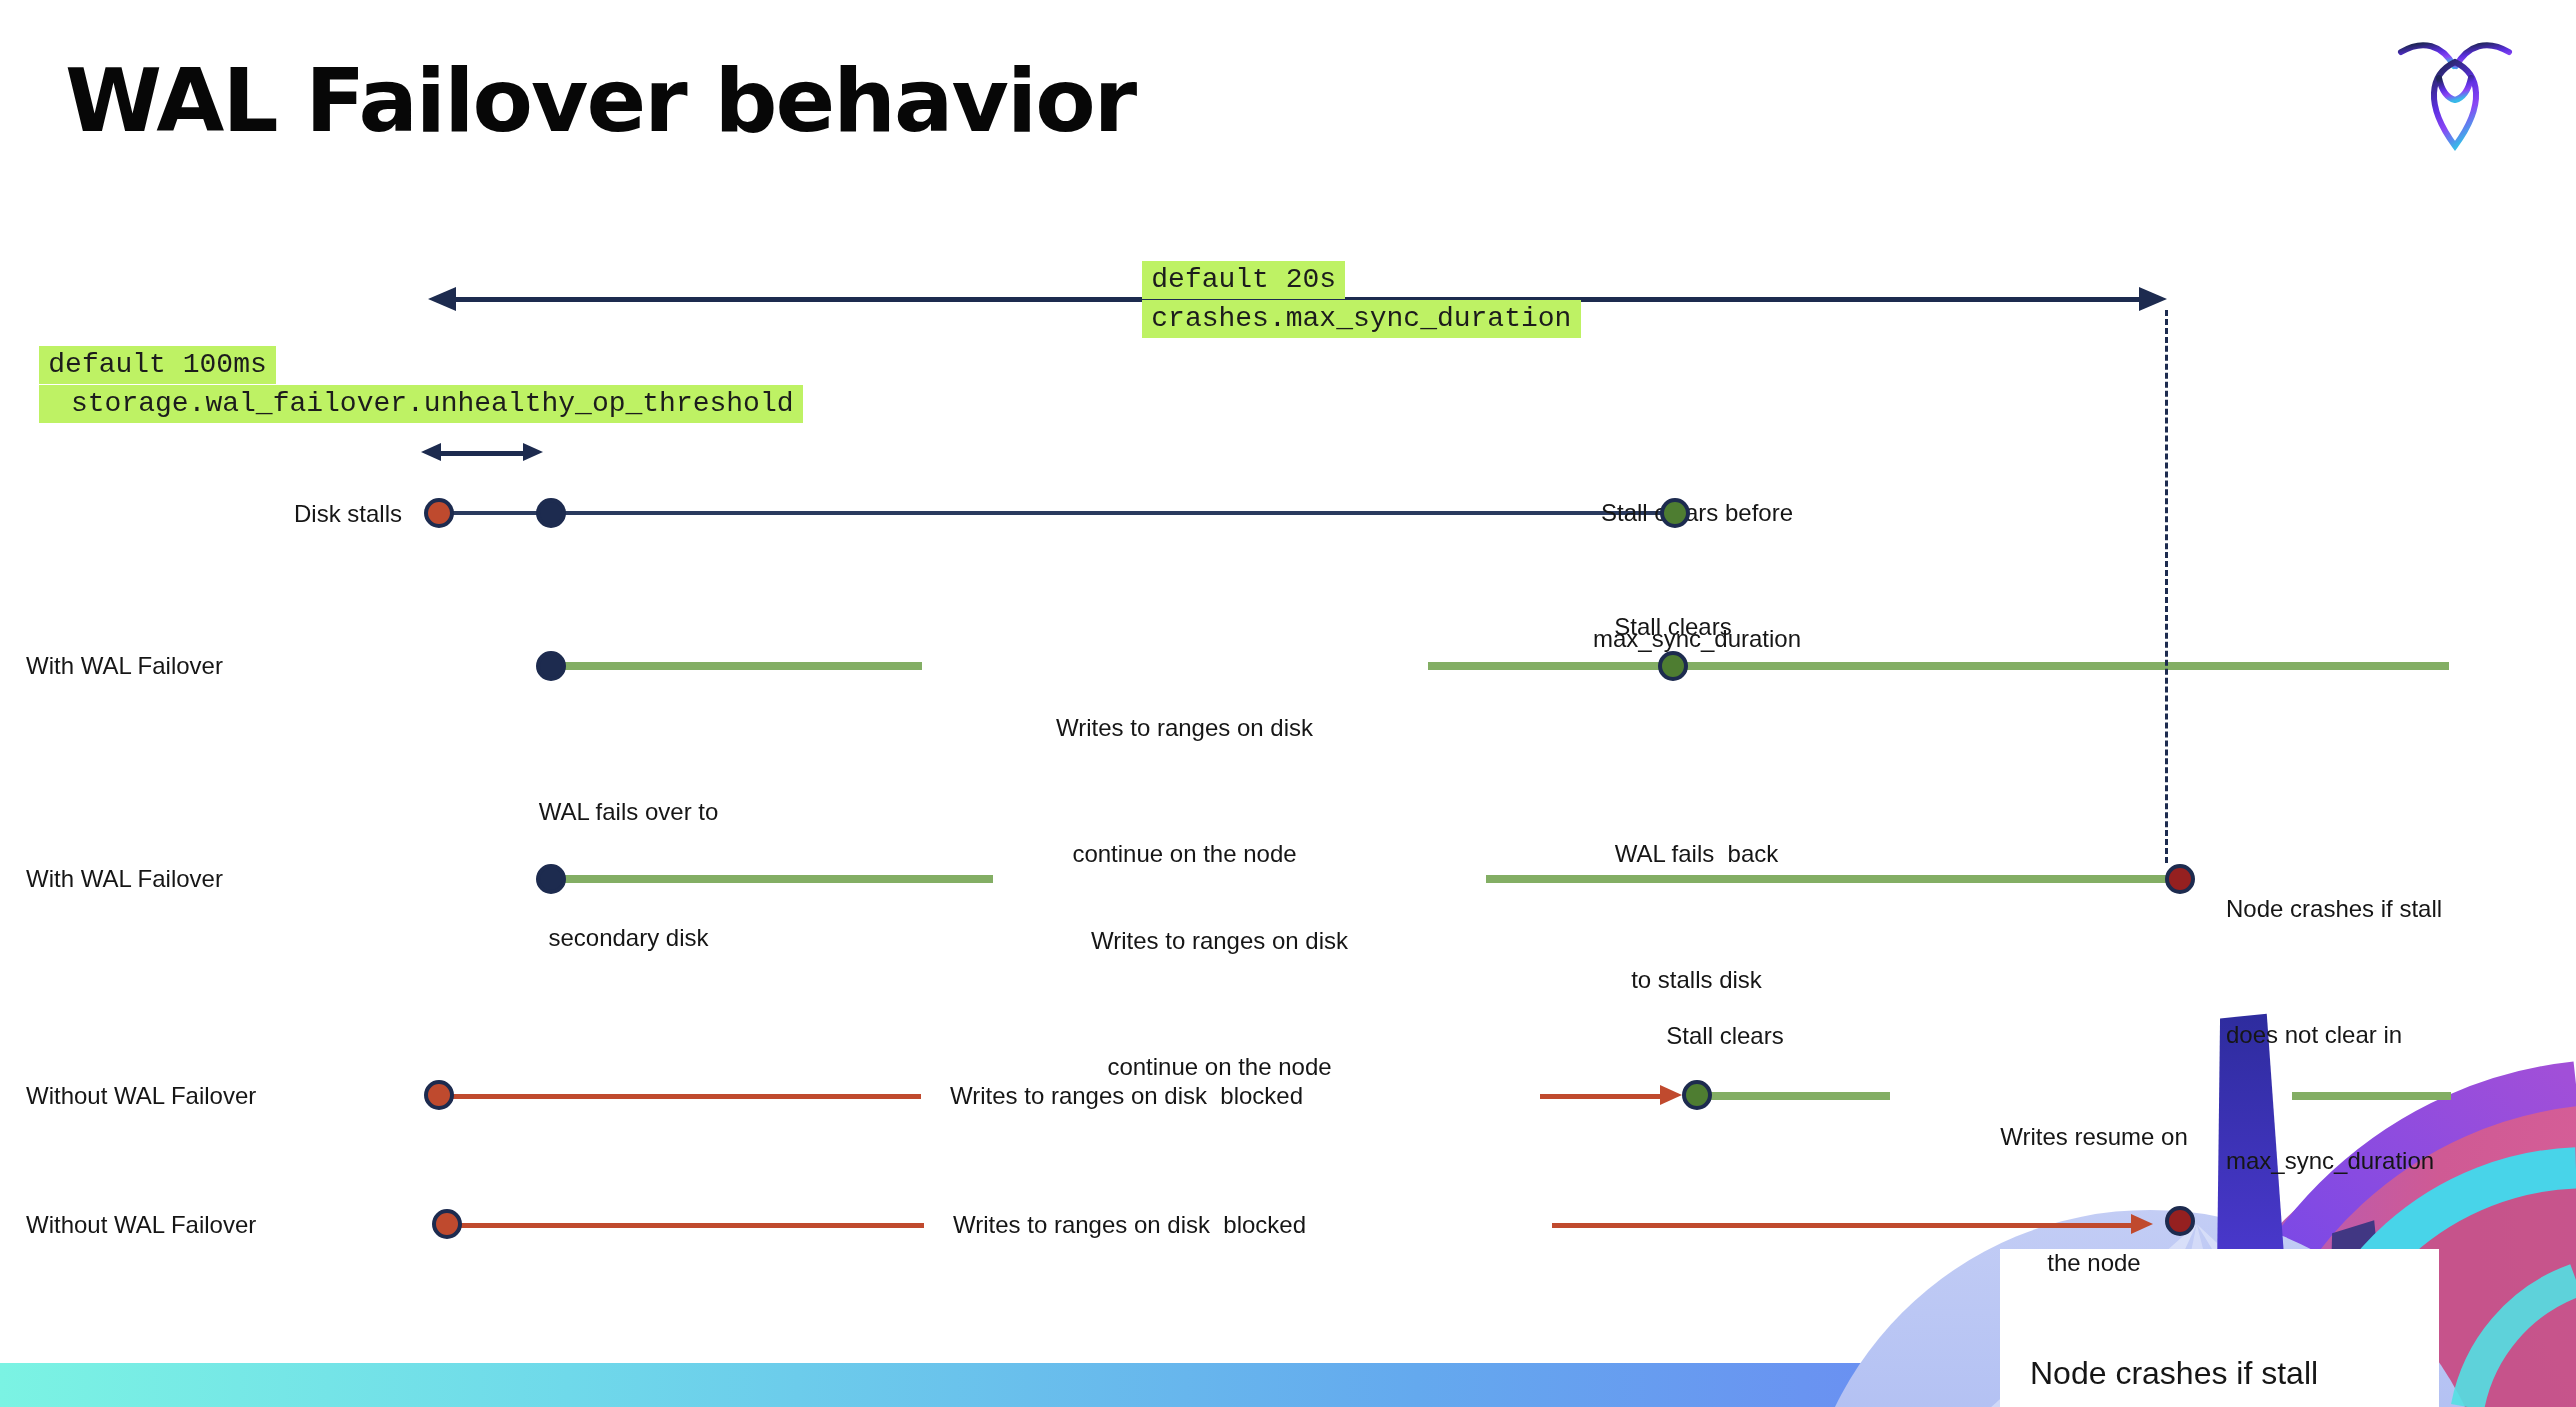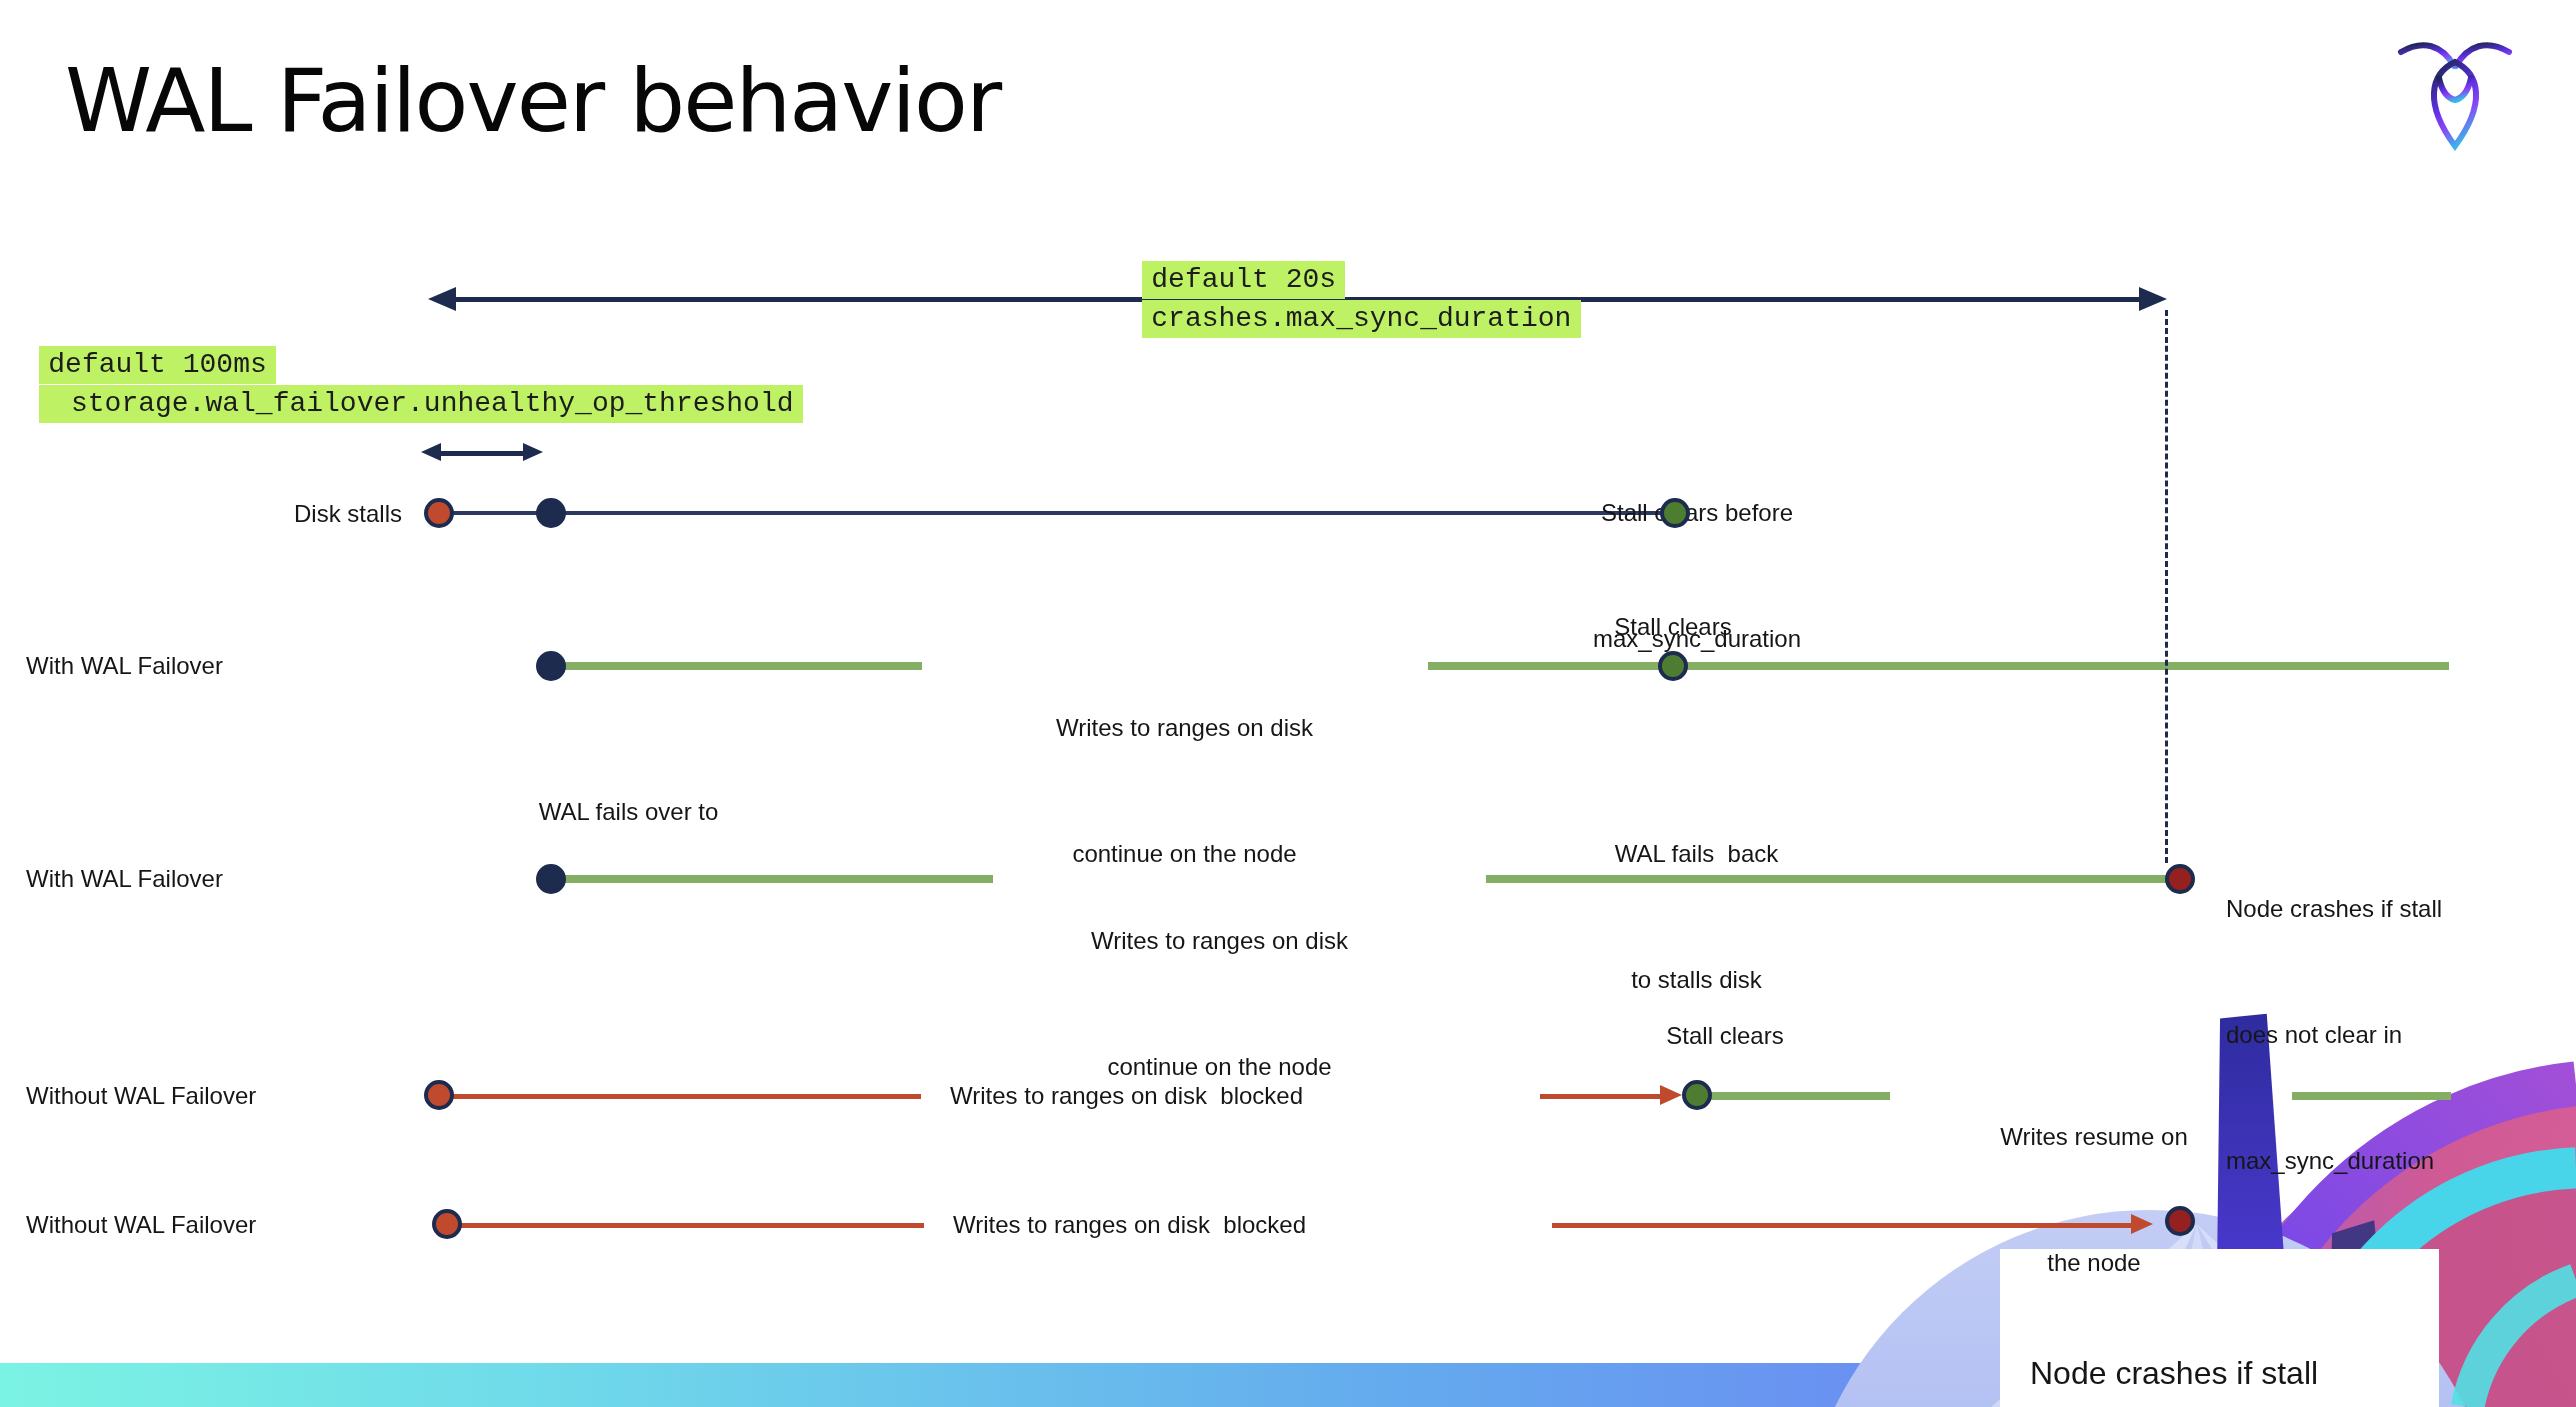--- a/index.html
+++ b/index.html
@@ -1,20 +1,20 @@
 <!DOCTYPE html>
 <html style="font-size:15px"><head>
 <meta charset="utf-8">
 <style>
   html,body{margin:0;padding:0;background:#ffffff;}
   #stage{position:relative;width:2576px;height:1408px;background:#ffffff;overflow:hidden;
          font-family:"Liberation Sans","DejaVu Sans",sans-serif;color:#161616;}
 
   
-  .title{position:absolute;left:65px;top:49px;font-size:88px;font-weight:400;
+  .title{position:absolute;left:65px;top:49px;font-size:88px;font-weight:700;
          letter-spacing:-1.9px;color:#070707;font-family:"DejaVu Sans","Liberation Sans",sans-serif;}
 
   
   .chip{position:absolute;font-family:"Liberation Mono","DejaVu Sans Mono",monospace;
         font-size:28px;line-height:36px;background:#bef264;color:#1c1c1c;
         padding:0.9px 9.3px;white-space:pre;z-index:6;}
 
   
   .txt{position:absolute;font-size:24px;line-height:42px;color:#161616;z-index:7;white-space:pre-wrap;}
   .center{text-align:center;}
@@ -154,20 +154,21 @@
   <div class="hline green-line" style="left:1428px;top:662px;width:1021px;"></div>
   <div class="dot dot-navy" style="left:536px;top:651px;"></div>
   <div class="dot dot-green" style="left:1658px;top:651px;"></div>
   <div class="txt center" style="left:939px;top:623px;width:491px;">
     <div>Writes to ranges on disk</div>
     <div>continue on the node</div>
   </div>
   <div class="txt center" style="left:1533px;top:606px;width:280px;">Stall clears</div>
   <div class="txt center" style="left:439px;top:707px;width:379px;">
     <div>WAL fails over to</div>
+    <div>secondary disk</div>
   </div>
   <div class="txt center" style="left:1507px;top:749px;width:379px;">
     <div>WAL fails  back</div>
     <div>to stalls disk</div>
   </div>
 
   <div class="txt" style="left:26px;top:858px;width:393px;">With WAL Failover</div>
   <div class="hline green-line" style="left:561px;top:875px;width:432px;"></div>
   <div class="hline green-line" style="left:1486px;top:875px;width:680px;"></div>
   <div class="dot dot-navy" style="left:536px;top:864px;"></div>

